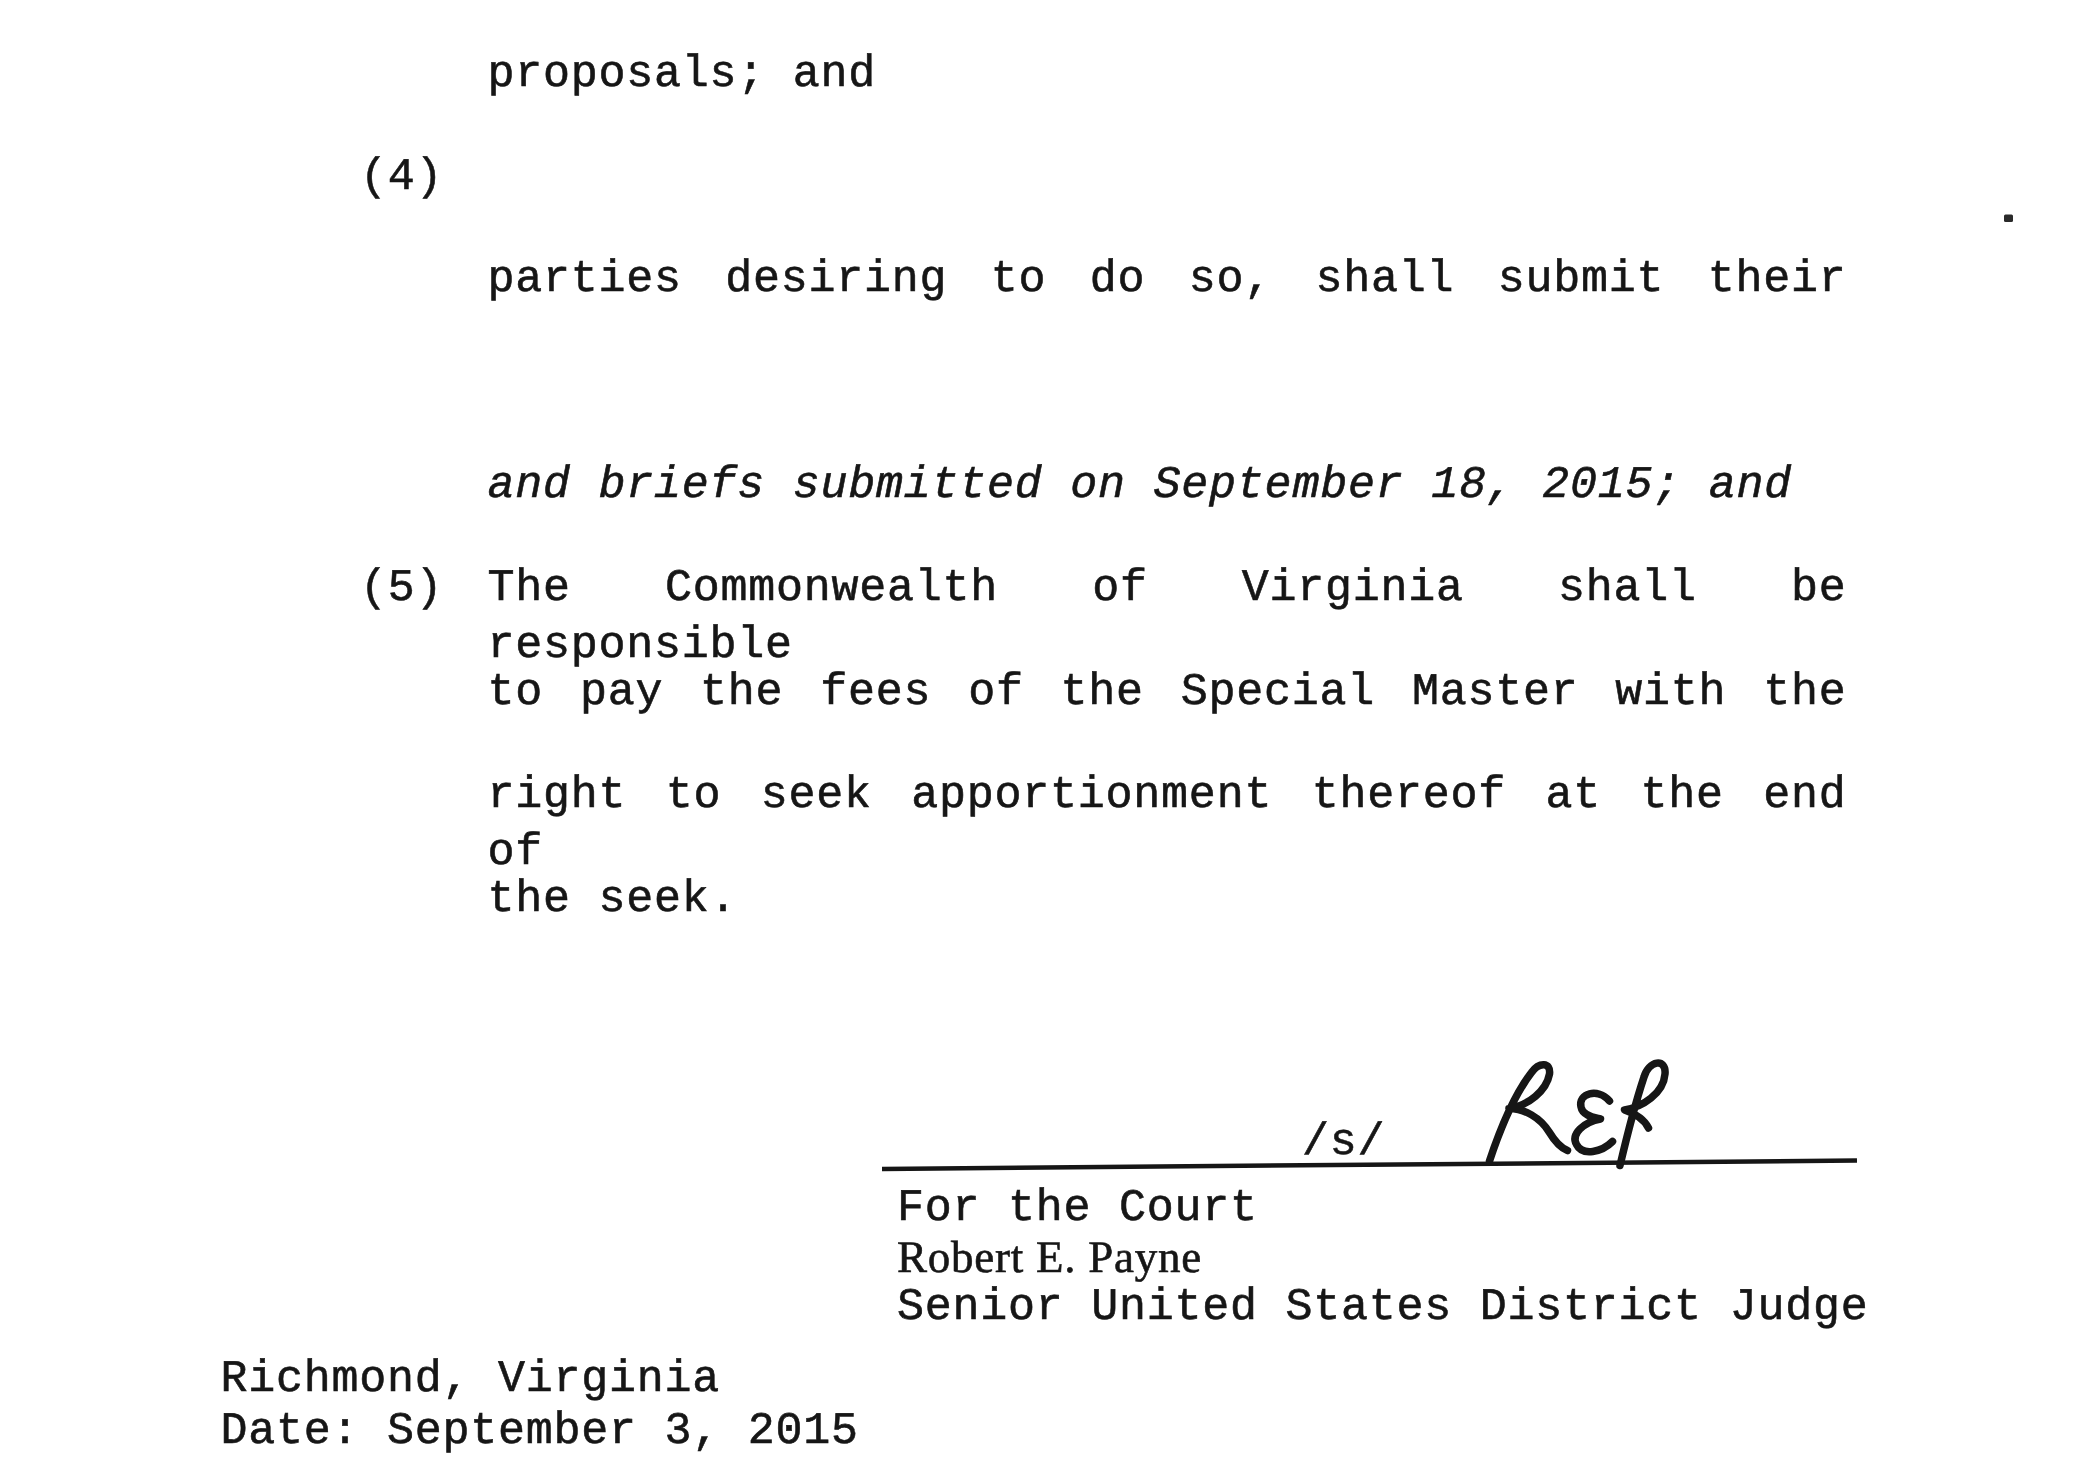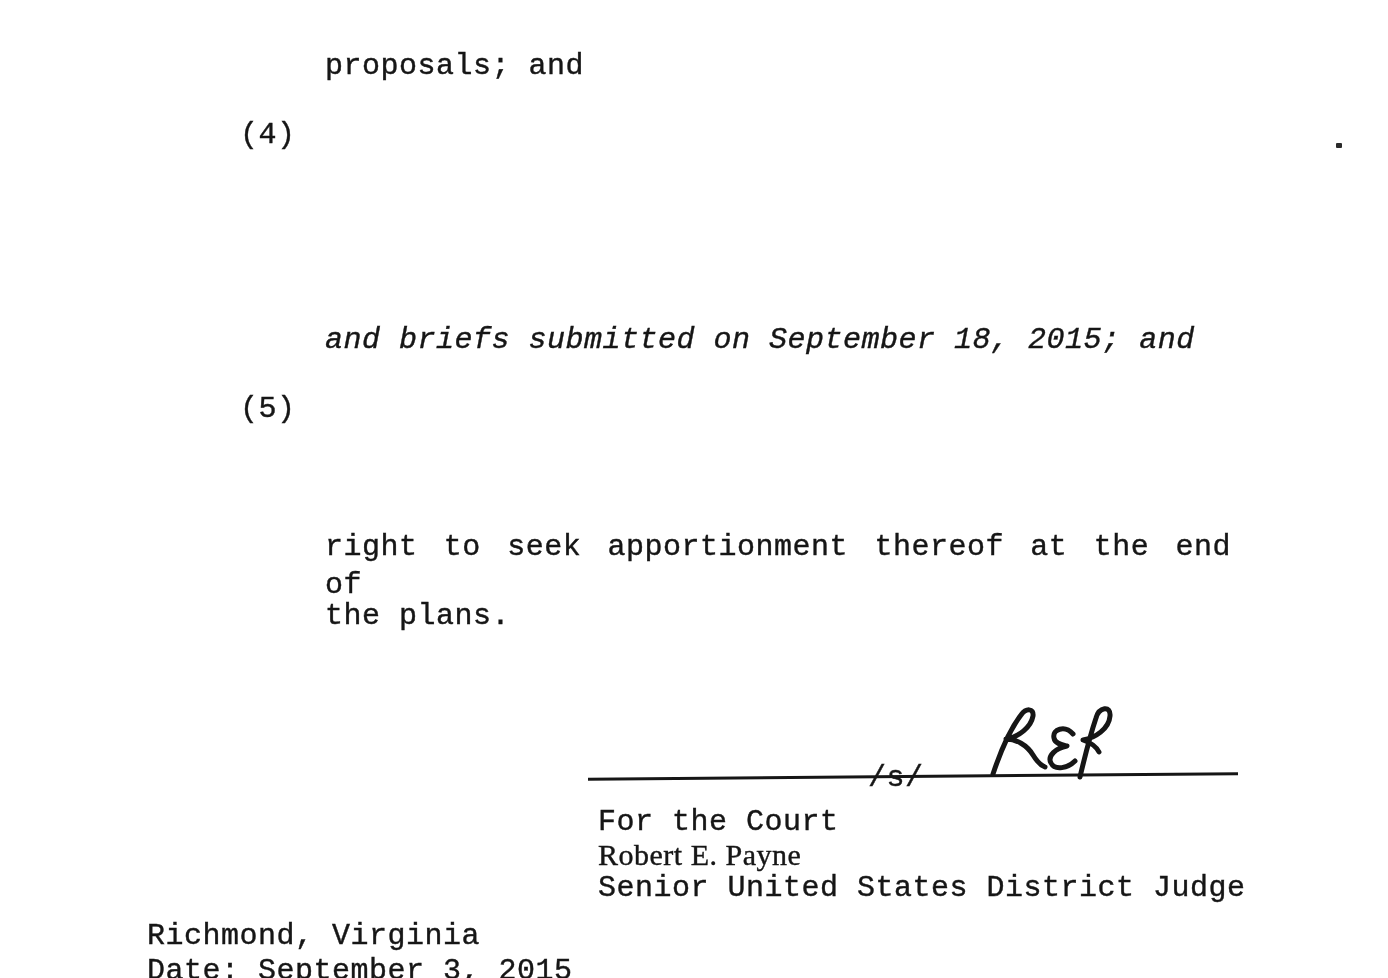--- a/index.html
+++ b/index.html
@@ -17,21 +17,20 @@
     inset: 0;
     font-family: "Liberation Mono", "DejaVu Sans Mono", monospace;
     font-size: 30px;
     letter-spacing: 0.5px;
     line-height: 38px;
     -webkit-text-stroke: 0.4px currentColor;
   }
   .line {
     position: absolute;
     white-space: pre;
-    margin-top: 16px;
   }
   .body-line {
     left: 325px;
     width: 906px;
   }
   .justify {
     white-space: normal;
     text-align: justify;
     text-align-last: justify;
     text-justify: inter-word;
@@ -64,25 +63,28 @@
   }
 </style>
 </head>
 <body style="background: rgb(255, 255, 255);">
 
 <div class="page" style="color: rgb(22, 22, 22);">
 
   <div class="line" style="left:325px; top:31px;">proposals; and</div>
 
   <div class="line num" style="top:100px;">(4)</div>
+  <div class="line body-line justify" style="top:168px;">parties desiring to do so, shall submit their</div>
   <div class="line body-line" style="top:305px;font-style:italic;">and briefs submitted on September 18, 2015; and</div>
 
   <div class="line num" style="top:374px;">(5)</div>
+  <div class="line body-line justify" style="top:374px;">The Commonwealth of Virginia shall be responsible</div>
+  <div class="line body-line justify" style="top:443px;">to pay the fees of the Special Master with the</div>
   <div class="line body-line justify" style="top:512px;">right to seek apportionment thereof at the end of</div>
-  <div class="line body-line" style="top:581px;">the plans.</div>
+  <div class="line body-line" style="top:581px;">the seek.</div>
 
 
   <div class="line" style="left:868px; top:743px;">/s/</div>
 
   <svg class="sig-svg" viewBox="0 0 140 80" aria-label="REP">
     <g fill="none" stroke="#161616" stroke-width="5" stroke-linecap="round" stroke-linejoin="round">
 
       <path d="M 10,74 C 18,50 28,28 38,15 C 43,8 51,8 50,16 C 48,27 36,37 23,39 C 33,39 44,45 50,55 C 53,60 57,65 62,67"></path>
 
       <path d="M 90,34 C 82,25 69,29 71,38 C 72,44 80,45 84,46 C 73,48 64,56 68,63 C 72,71 85,68 92,61"></path>

